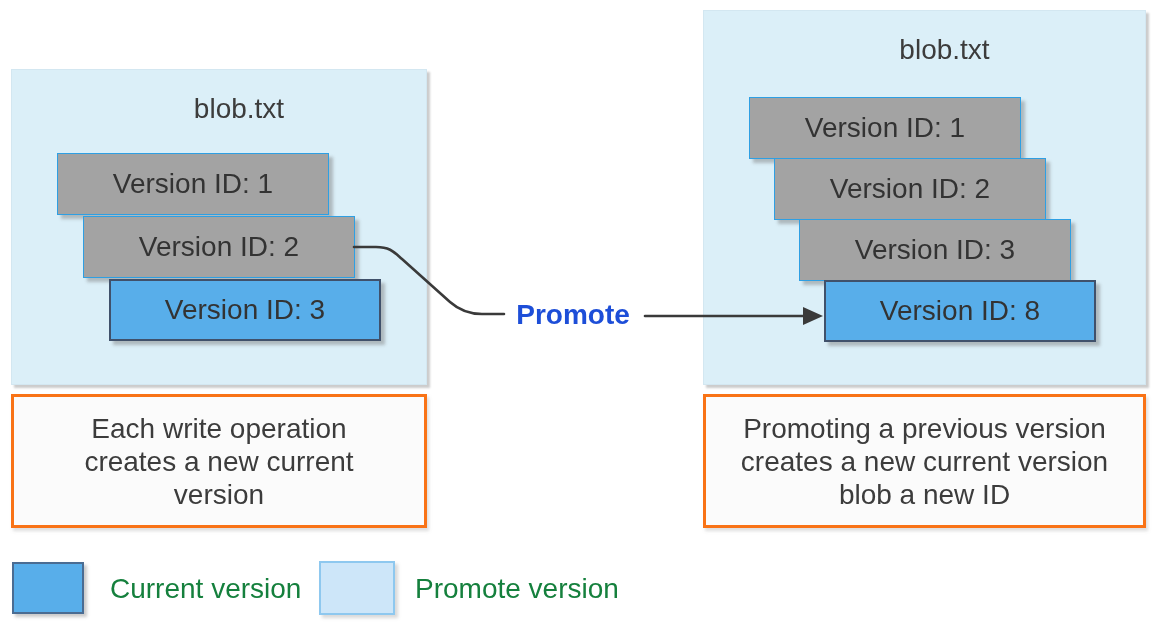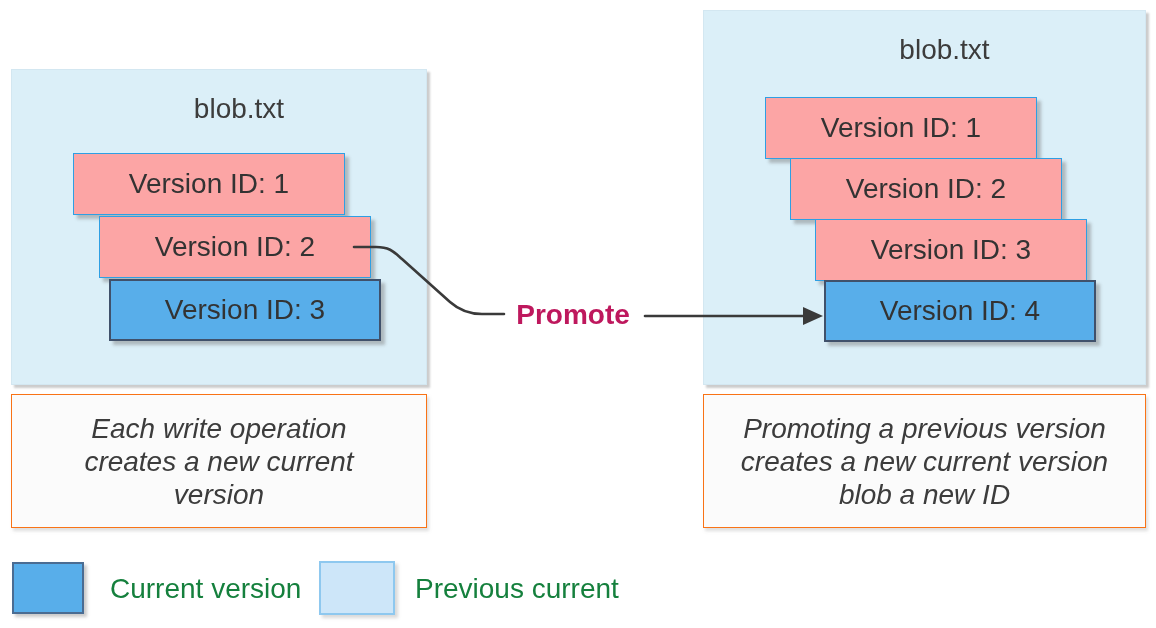--- a/index.html
+++ b/index.html
@@ -39,24 +39,23 @@
     width: 272px;
     height: 62px;
     box-sizing: border-box;
     display: flex;
     align-items: center;
     justify-content: center;
     font-size: 28px;
     color: #333333;
   }
   .vcard.previous {
-    background: #fca5a5;
+    background: #a3a3a3;
     border: 1px solid #2e9fe3;
     box-shadow: 4px 4px 3px rgba(120,120,120,0.45);
-    margin-left: 16px;
   }
   .vcard.current {
     background: #58aeea;
     border: 2px solid #40516b;
     box-shadow: 4px 4px 3px rgba(120,120,120,0.45);
   }
   
   .pl-c1 { left: 45px; top: 83px;  }
   .pl-c2 { left: 71px; top: 146px; }
   .pl-c3 { left: 97px; top: 209px; }
@@ -65,27 +64,26 @@
   .pr-c2 { left: 70px;  top: 147px; }
   .pr-c3 { left: 95px;  top: 208px; }
   .pr-c4 { left: 120px; top: 269px; }
 
   
   .caption-box {
     position: absolute;
     top: 394px;
     height: 134px;
     background: #fbfbfb;
-    border: 1px solid #f97316;
+    border: 3px solid #f97316;
     box-shadow: 2px 3px 3px rgba(160,160,160,0.35);
     box-sizing: border-box;
     display: flex;
     align-items: center;
     justify-content: center;
-    font-style: italic;
   }
   .caption-left  { left: 11px;  width: 416px; }
   .caption-right { left: 703px; width: 443px; }
   .caption-text {
     white-space: pre-line;
     text-align: center;
     font-size: 28px;
     line-height: 33px;
     color: #3c3c3c;
   }
@@ -97,21 +95,21 @@
     width: 1156px; height: 628px;
     pointer-events: none;
   }
   .promote-label {
     position: absolute;
     left: 508px; top: 299px;
     width: 130px;
     text-align: center;
     font-size: 28px;
     font-weight: bold;
-    color: #be185d;
+    color: #1d4ed8;
   }
 
   
   .legend-swatch {
     position: absolute;
     box-sizing: border-box;
   }
   .swatch-current {
     left: 12px; top: 562px;
     width: 72px; height: 52px;
@@ -159,21 +157,21 @@
     <div class="vcard previous pr-c1">
       <span>Version ID: 1</span>
     </div>
     <div class="vcard previous pr-c2">
       <span>Version ID: 2</span>
     </div>
     <div class="vcard previous pr-c3">
       <span>Version ID: 3</span>
     </div>
     <div class="vcard current pr-c4">
-      <span>Version ID: 4</span>
+      <span>Version ID: 8</span>
     </div>
   </div>
 
   <div class="caption-box caption-left">
     <div class="caption-text">Each write operation
 creates a new current
 version</div>
   </div>
   <div class="caption-box caption-right">
     <div class="caption-text">Promoting a previous version
@@ -185,15 +183,15 @@
     <path d="M 354 247 L 376 247 C 390 247 394 252 402 259 L 450 302 C 459 310 468 314 482 314 L 504 314" fill="none" stroke="#3a3a3a" stroke-width="2.6" stroke-linecap="round"></path>
     <line x1="645" y1="316" x2="807" y2="316" stroke="#3a3a3a" stroke-width="2.6" stroke-linecap="round"></line>
     <polygon points="823,316 803,307 803,325" fill="#3a3a3a"></polygon>
   </svg>
 
   <div class="promote-label">Promote</div>
 
   <div class="legend-swatch swatch-current"></div>
   <div class="legend-label legend-label-current">Current version</div>
   <div class="legend-swatch swatch-previous"></div>
-  <div class="legend-label legend-label-previous">Previous current</div>
+  <div class="legend-label legend-label-previous">Promote version</div>
 
 </div>
 
 </body></html>

